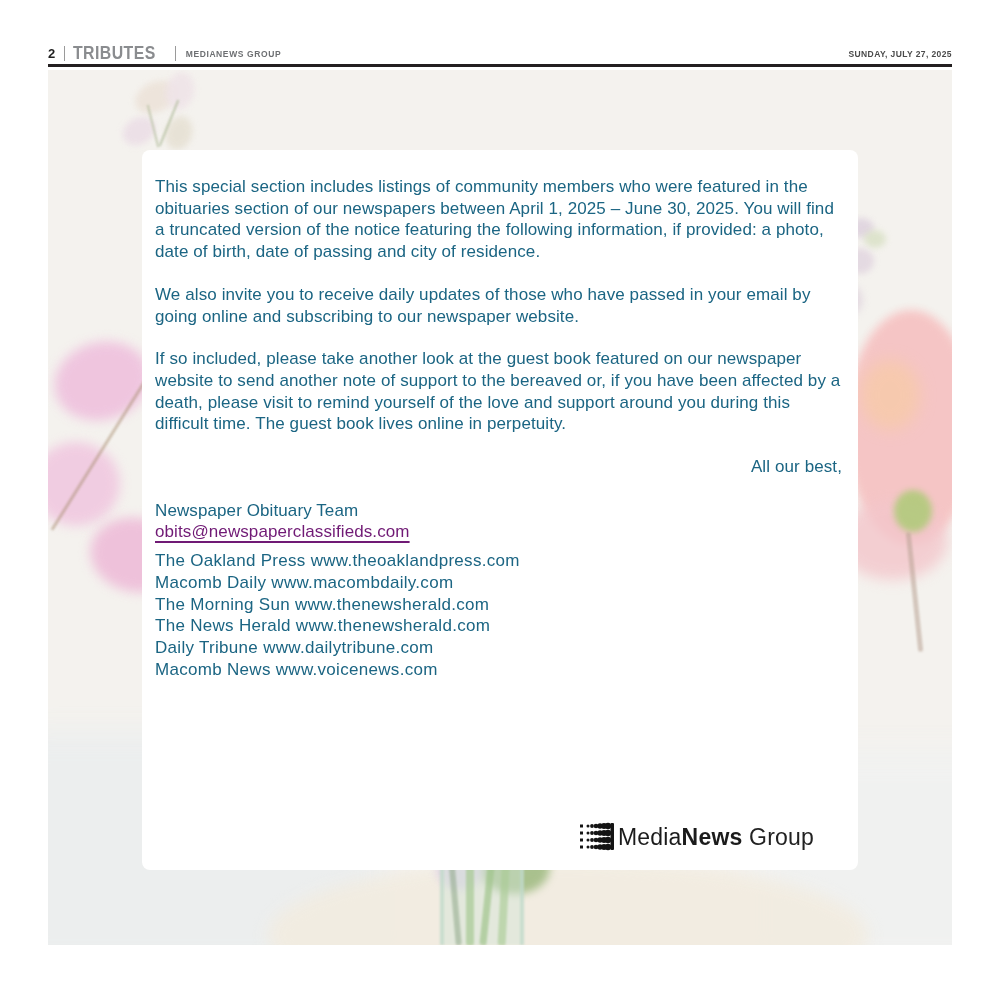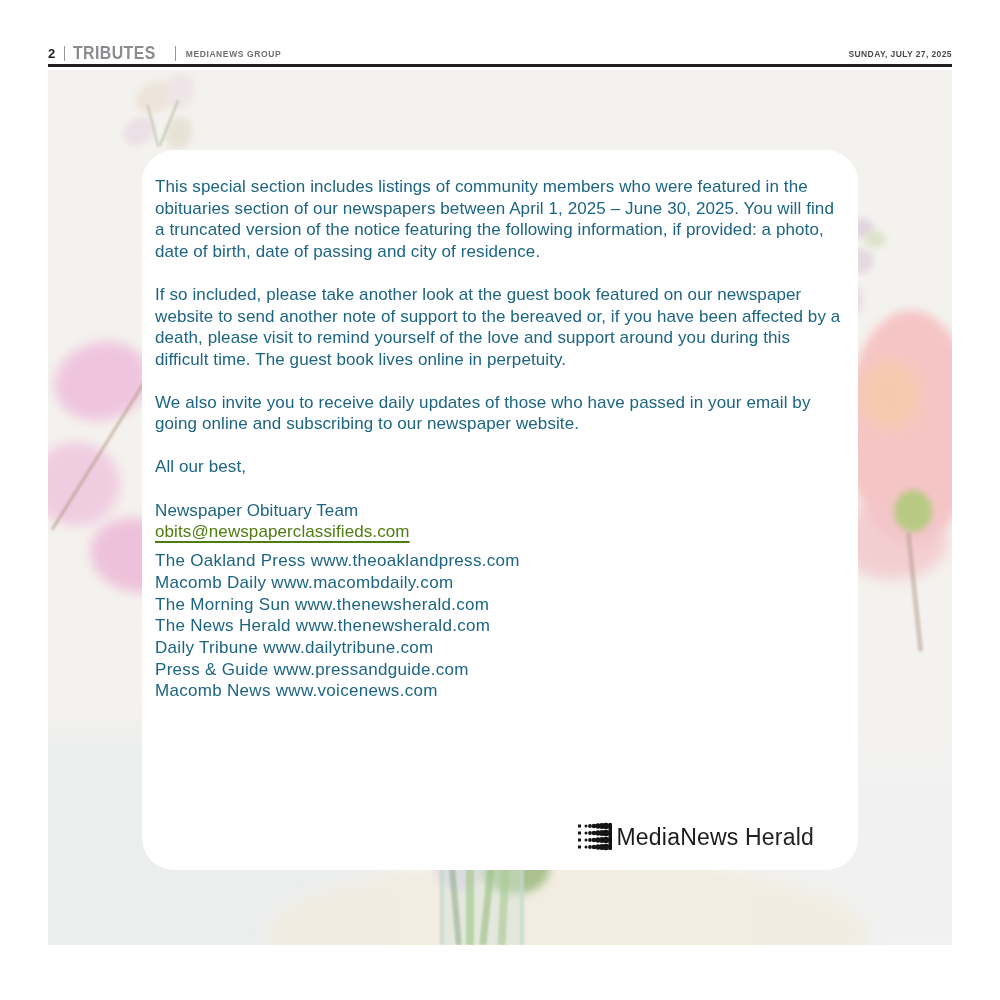--- a/index.html
+++ b/index.html
@@ -14,33 +14,33 @@
   .m-pub { font-size:8.5px; font-weight:700; color:#6d6f72; letter-spacing:.6px; margin-left:2px; }
   .m-date { margin-left:auto; font-size:8.5px; font-weight:700; color:#4a4a4a; letter-spacing:.4px; }
   .m-rule { position:absolute; left:48px; right:48px; top:64px; height:3px; background:#231f20; }
 
   
   .photo { position:absolute; left:48px; top:70px; width:904px; height:875px; background:#f4f2ee; overflow:hidden; }
   .blob { position:absolute; border-radius:50%; }
   .stemline { position:absolute; border-radius:2px; }
 
   
-  .card { position:absolute; left:142px; top:150px; width:716px; height:720px; background:#ffffff; border-radius:32px; }
+  .card { position:absolute; left:142px; top:150px; width:716px; height:720px; background:#ffffff; border-radius:8px; }
   .card-content { position:absolute; left:13px; right:16px; top:26px; color:#1b6583; font-size:17px; line-height:21.7px; letter-spacing:.1px; }
   .para { margin-bottom:21px; }
-  .closing { margin-bottom:22px; }
+  .closing { margin-bottom:22px;text-align:right; }
   .sig-block { margin-bottom:7px; }
-  .email-link { color:#4d7c0f; text-decoration:underline; text-underline-offset:4px; text-decoration-thickness:1.5px; cursor:pointer; }
+  .email-link { color:#701a75; text-decoration:underline; text-underline-offset:4px; text-decoration-thickness:1.5px; cursor:pointer; }
   .paper-line { letter-spacing:.3px; }
 
   
   .mng-logo { position:absolute; right:44px; bottom:18px; display:flex; align-items:center; gap:4px; }
   .mng-text { font-size:23px; color:#1b1b1b; letter-spacing:.2px; white-space:pre; }
   .mng-media { font-weight:500; }
-  .mng-news { font-weight:400; }
+  .mng-news { font-weight:700; }
   .mng-group { font-weight:400; color:#222; }
 </style>
 </head>
 <body>
 
 <div class="page">
 
   <div class="masthead">
     <span class="page-num">2</span>
     <span class="m-div"></span>
@@ -86,34 +86,33 @@
     <div class="stemline" style="left:418px;top:780px;width:8px;height:95px;background:#85b45c;opacity:.7;filter:blur(1px);"></div>
     <div class="stemline" style="left:436px;top:786px;width:7px;height:89px;background:#7aab50;opacity:.7;transform:rotate(6deg);filter:blur(1px);"></div>
     <div class="stemline" style="left:404px;top:788px;width:6px;height:87px;background:#4a6b3a;opacity:.5;transform:rotate(-5deg);filter:blur(1px);"></div>
     <div class="stemline" style="left:452px;top:782px;width:8px;height:93px;background:#8cb861;opacity:.65;transform:rotate(3deg);filter:blur(1px);"></div>
     <div style="position:absolute;left:392px;top:775px;width:84px;height:100px;background:rgba(208,228,214,.45);border-left:4px solid rgba(190,216,200,.7);border-right:4px solid rgba(190,216,200,.7);filter:blur(1px);"></div>
   </div>
 
   <div class="card">
     <div class="card-content">
       <div class="para">This special section includes listings of community members who were featured in the obituaries section of our newspapers between April 1, 2025 – June 30, 2025. You will find a truncated version of the notice featuring the following information, if provided: a photo, date of birth, date of passing and city of residence.</div>
+      <div class="para">We also invite you to receive daily updates of those who have passed in your email by going online and subscribing to our newspaper website.</div>
       <div class="para">If so included, please take another look at the guest book featured on our newspaper website to send another note of support to the bereaved or, if you have been affected by a death, please visit to remind yourself of the love and support around you during this difficult time. The guest book lives online in perpetuity.</div>
-      <div class="para">We also invite you to receive daily updates of those who have passed in your email by going online and subscribing to our newspaper website.</div>
       <div class="para closing">All our best,</div>
       <div class="sig-block">
         <div>Newspaper Obituary Team</div>
         <div><span class="email-link">obits@newspaperclassifieds.com</span></div>
       </div>
       <div>
         <div class="paper-line"><span>The Oakland Press</span> <span>www.theoaklandpress.com</span></div>
         <div class="paper-line"><span>Macomb Daily</span> <span>www.macombdaily.com</span></div>
         <div class="paper-line"><span>The Morning Sun</span> <span>www.thenewsherald.com</span></div>
         <div class="paper-line"><span>The News Herald</span> <span>www.thenewsherald.com</span></div>
         <div class="paper-line"><span>Daily Tribune</span> <span>www.dailytribune.com</span></div>
-        <div class="paper-line"><span>Press &amp; Guide</span> <span>www.pressandguide.com</span></div>
         <div class="paper-line"><span>Macomb News</span> <span>www.voicenews.com</span></div>
       </div>
     </div>
 
     <div class="mng-logo">
       <svg width="34" height="30" viewBox="0 0 34 30" aria-hidden="true">
         <g fill="#141414">
           <rect x="0" y="2.5" width="3" height="3"></rect>
             <rect x="0" y="9.5" width="3" height="3"></rect>
             <rect x="0" y="16.5" width="3" height="3"></rect>
@@ -140,17 +139,17 @@
             <circle cx="8" cy="25" r="1.5"></circle>
               <circle cx="12" cy="25" r="1.9"></circle>
               <circle cx="16" cy="25" r="2.3"></circle>
               <circle cx="20" cy="25" r="2.7"></circle>
               <circle cx="24" cy="25" r="3"></circle>
               <circle cx="28" cy="25" r="3.2"></circle>
           </g>
           <rect x="30.5" y="1" width="3.5" height="27" rx="1"></rect>
         </g>
       </svg>
-      <span class="mng-text"><span class="mng-media">Media</span><span class="mng-news">News</span><span class="mng-group"> Herald</span></span>
+      <span class="mng-text"><span class="mng-media">Media</span><span class="mng-news">News</span><span class="mng-group"> Group</span></span>
     </div>
   </div>
 
 </div>
 
 </body></html>

